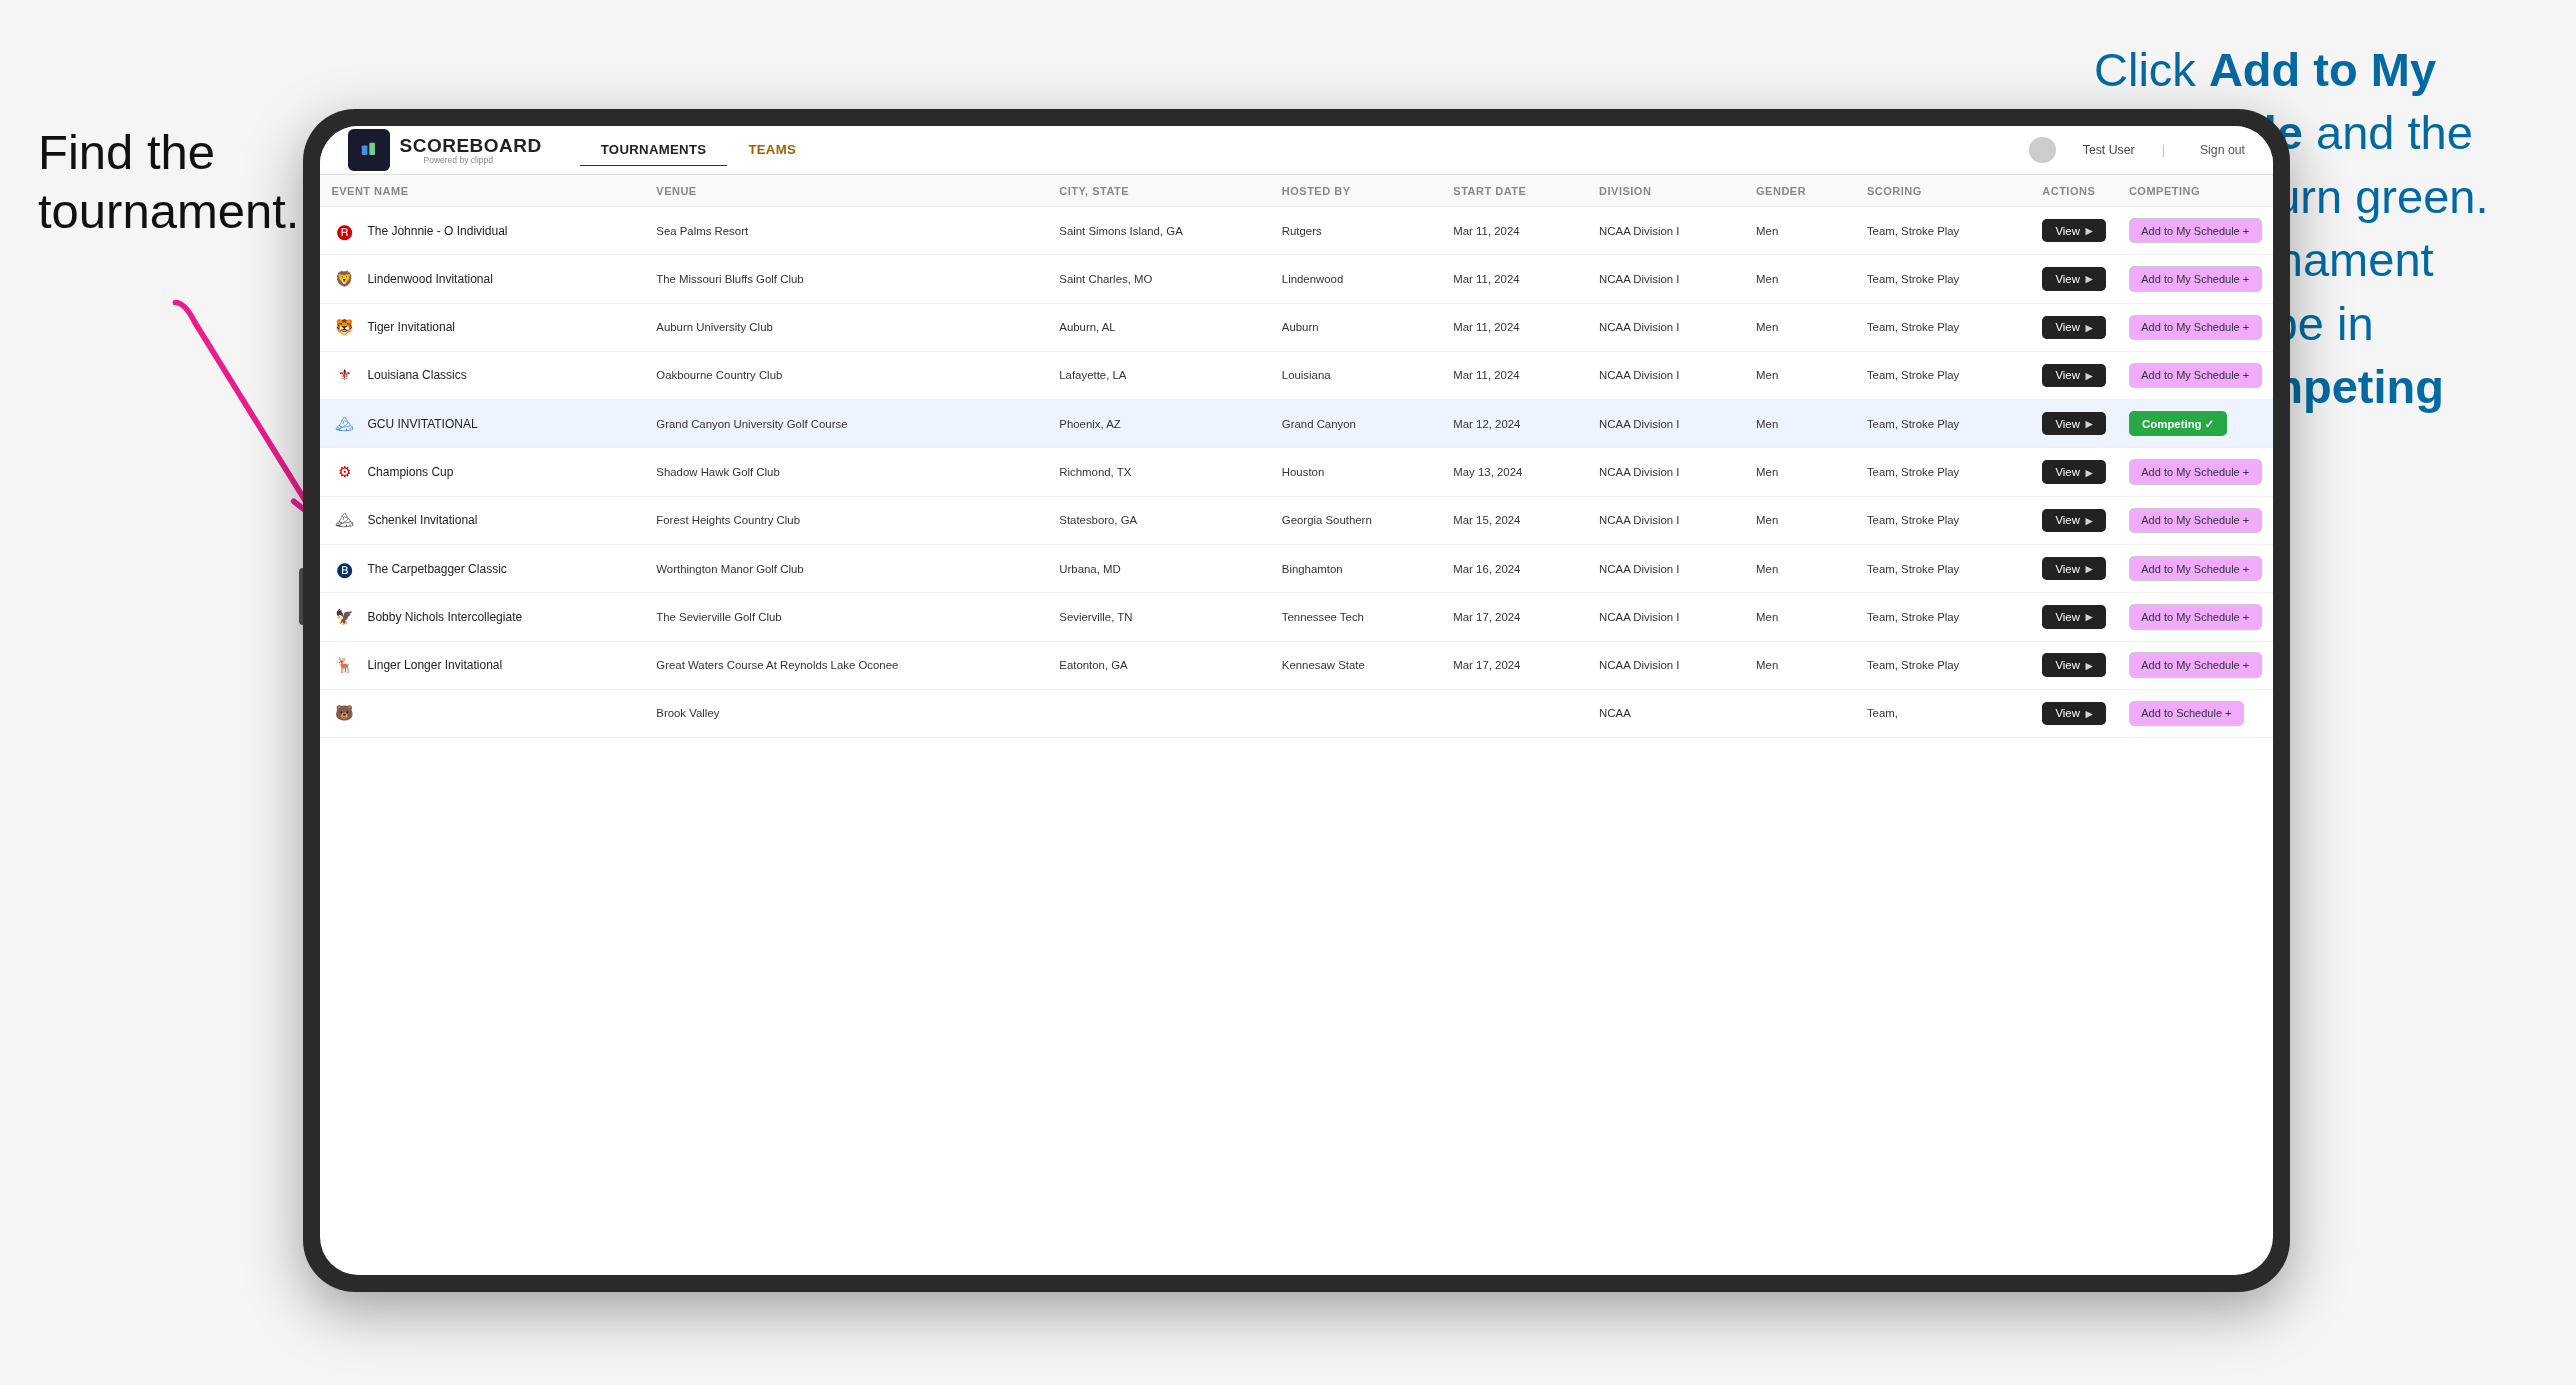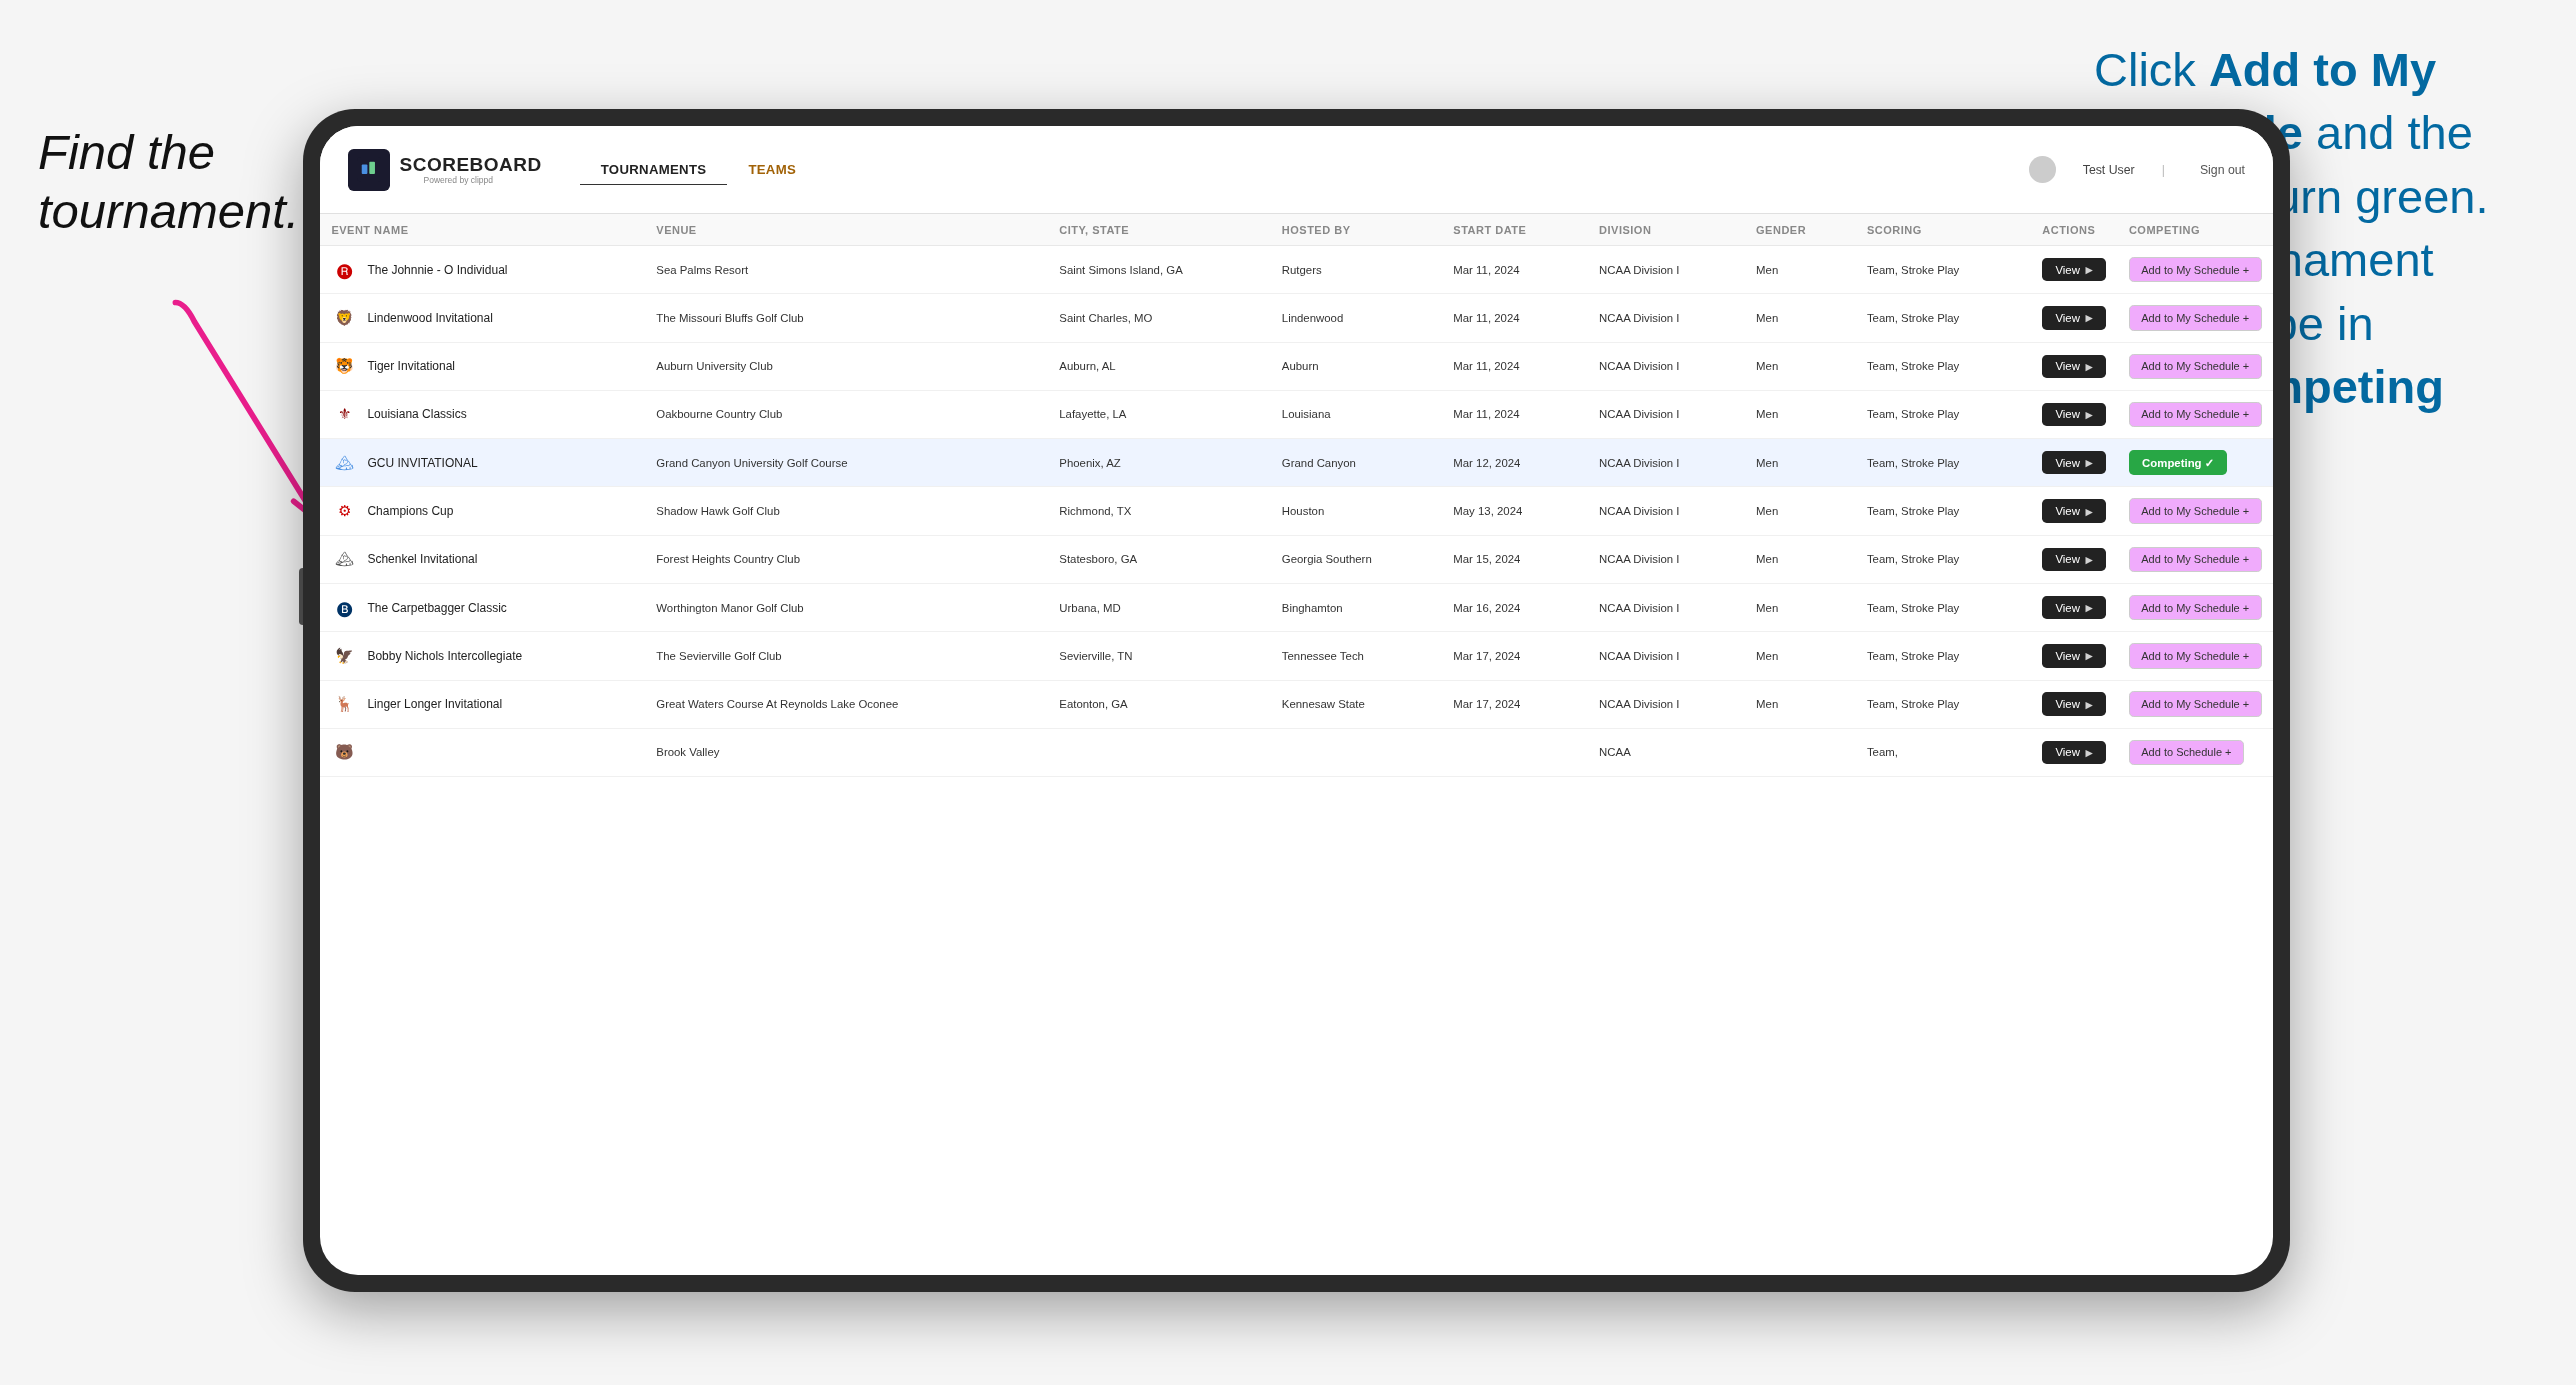--- a/index.html
+++ b/index.html
@@ -76,21 +76,21 @@
       overflow: hidden;
       display: flex;
       flex-direction: column;
     }
 
     
     .nav-bar {
       display: flex;
       align-items: center;
       padding: 0 28px;
-      height: 88px;
+      height: 49px;
       border-bottom: 0.9px solid #e0e0e0;
       background: #fff;
       flex-shrink: 0;
     }
 
     .logo-area {
       display: flex;
       align-items: center;
       margin-right: 38px;
     }
@@ -296,21 +296,21 @@
       width: 7.6px;
       height: 57px;
       background: #555;
       border-radius: 3.8px 0 0 3.8px;
     }
   </style>
 </head>
 <body>
 
 <div class="annotation-left">
-  <span style="white-space: pre-line; font-style: italic;">Find the
+  <span style="white-space: pre-line;">Find the
 tournament.</span>
 </div>
 
 <div class="annotation-right">
   <span>Click </span><strong style="white-space:pre-line;">Add to My
 Schedule</strong><span style="white-space:pre-line;"> and the
 box will turn green.
 This tournament
 will now be in
 your </span><strong>Competing</strong><span style="white-space:pre-line;">

